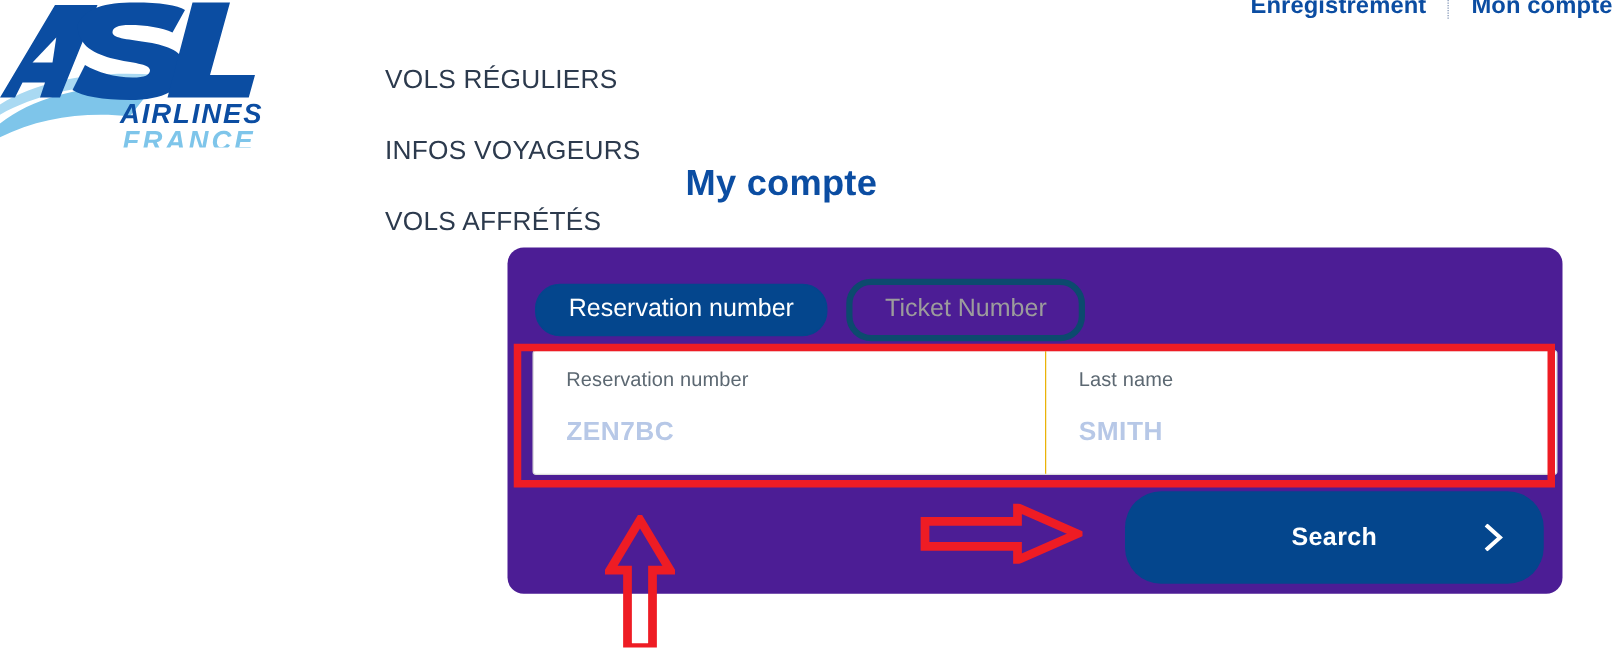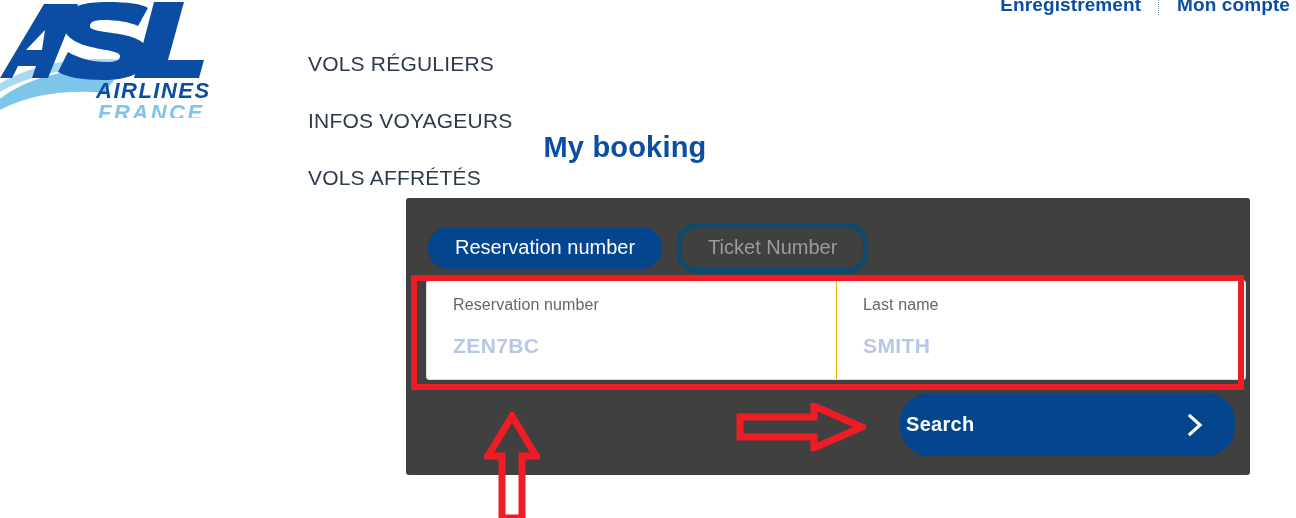--- a/index.html
+++ b/index.html
@@ -44,21 +44,21 @@
     text-align:center;
     font-size:29px;font-weight:bold;color:#0b4da2;
     letter-spacing:.2px;
   }
   .page-title-inner{display:inline-block;transform:translateX(-23px);}
 
   
   .panel{
     position:absolute;left:406px;top:198px;
     width:844px;height:277px;
-    background:#404040;border-radius:3px;
+    background:#4c1d95;border-radius:13px;
   }
 
   .tabs{position:absolute;left:22px;top:25px;display:flex;gap:15px;align-items:center;}
   .tab{
     border-radius:20px;
     font-size:20px;
     padding:9px 26px 11px 26px;
     line-height:1;
     white-space:nowrap;
     box-sizing:border-box;
@@ -82,26 +82,26 @@
   }
   .field + .field{border-left:1px solid #eab308;}
   .field-label{font-size:16px;color:#5c6872;letter-spacing:.1px;}
   .field-value{
     margin-top:20px;
     font-size:21px;color:#b7c8e7;font-weight:bold;letter-spacing:.4px;
   }
 
   .search-btn{
     position:absolute;right:15px;top:195px;
-    width:335px;height:63px;
+    width:335px;height:74px;
     background:#04468d;border:none;border-radius:29px;
     color:#ffffff;
     font-family:"Liberation Sans",sans-serif;
     font-size:20px;font-weight:bold;
-    display:flex;align-items:center;justify-content:flex-start;
+    display:flex;align-items:center;justify-content:center;
     cursor:pointer;
     letter-spacing:.3px;
   }
   .search-chev{
     position:absolute;right:32px;top:50%;transform:translateY(-50%);
     width:16px;height:22px;
   }
 
   
   .anno{position:absolute;pointer-events:none;}
@@ -143,21 +143,21 @@
   </div>
 
   <nav class="mainnav">
     <a href="#">VOLS RÉGULIERS</a>
     <a href="#">INFOS VOYAGEURS</a>
     <a href="#">VOLS AFFRÉTÉS</a>
   </nav>
 </div>
 
 <div class="page-title">
-  <span class="page-title-inner">My booking</span>
+  <span class="page-title-inner">My compte</span>
 </div>
 
 <div class="panel">
 
   <div class="tabs">
     <div class="tab tab-active">Reservation number</div>
     <div class="tab tab-inactive">Ticket Number</div>
   </div>
 
   <div class="fields-wrap">

